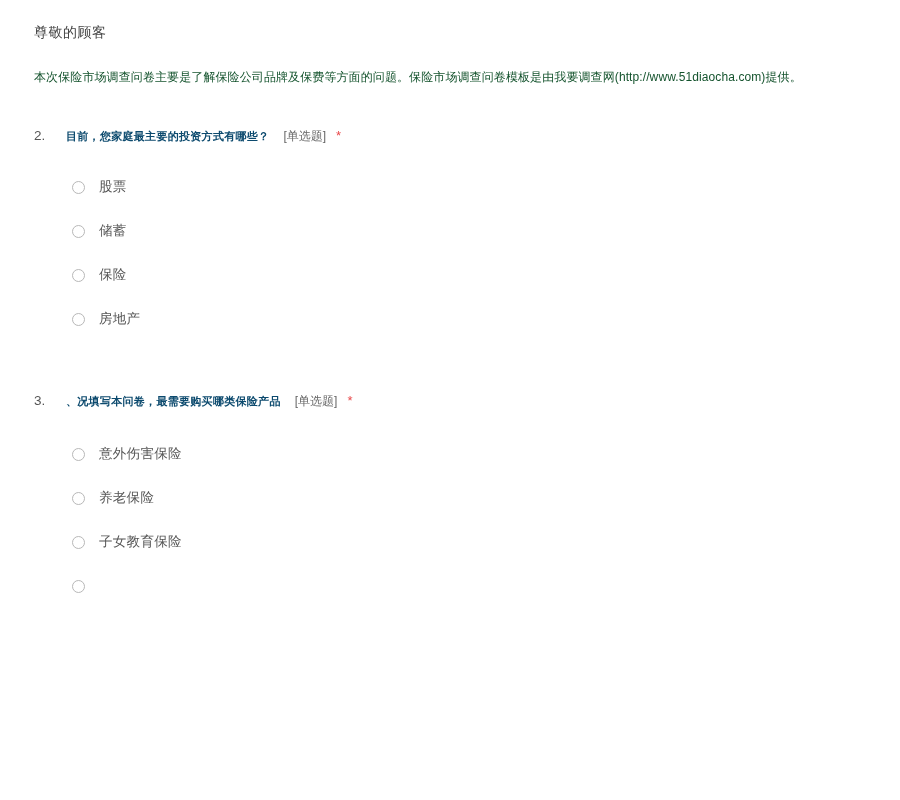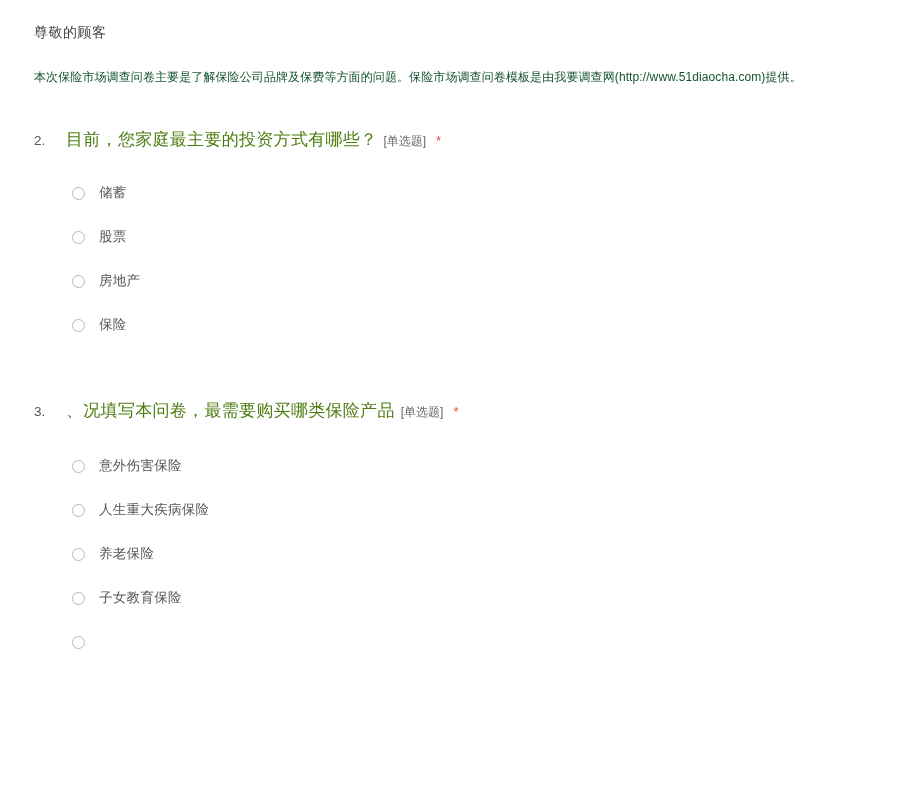--- a/index.html
+++ b/index.html
@@ -55,29 +55,29 @@
     align-items: baseline;
     font-size: 14px;
   }
   .q-num {
     width: 32px;
     color: #555555;
     font-size: 13.5px;
     flex: 0 0 32px;
   }
   .q-title {
-    font-weight: normal;
-    color: #4d7c0f;
-    font-size: 17px;
+    font-weight: bold;
+    color: #0c4a6e;
+    font-size: 11px;
     letter-spacing: 0.3px;
   }
   .q-type {
     color: #666666;
     font-size: 12px;
-    margin-left: 6px;
+    margin-left: 14px;
   }
   .q-required {
     color: #e8484a;
     font-size: 13px;
     margin-left: 10px;
   }
   .options {
     margin: 20px 0 0 0;
     padding: 0;
     list-style: none;
@@ -121,52 +121,48 @@
   <div class="question q2">
     <div class="q-head">
       <span class="q-num">2.</span>
       <span class="q-title">目前，您家庭最主要的投资方式有哪些？</span>
       <span class="q-type">[单选题]</span>
       <span class="q-required">*</span>
     </div>
     <ul class="options">
       <li class="option">
         <span class="radio"></span>
+        <span class="opt-label">股票</span>
+      </li>
+      <li class="option">
+        <span class="radio"></span>
         <span class="opt-label">储蓄</span>
       </li>
       <li class="option">
         <span class="radio"></span>
-        <span class="opt-label">股票</span>
+        <span class="opt-label">保险</span>
       </li>
       <li class="option">
         <span class="radio"></span>
         <span class="opt-label">房地产</span>
-      </li>
-      <li class="option">
-        <span class="radio"></span>
-        <span class="opt-label">保险</span>
       </li>
     </ul>
   </div>
 
   <div class="question q3">
     <div class="q-head">
       <span class="q-num">3.</span>
       <span class="q-title">、况填写本问卷，最需要购买哪类保险产品</span>
       <span class="q-type">[单选题]</span>
       <span class="q-required">*</span>
     </div>
     <ul class="options">
       <li class="option">
         <span class="radio"></span>
         <span class="opt-label">意外伤害保险</span>
-      </li>
-      <li class="option">
-        <span class="radio"></span>
-        <span class="opt-label">人生重大疾病保险</span>
       </li>
       <li class="option">
         <span class="radio"></span>
         <span class="opt-label">养老保险</span>
       </li>
       <li class="option">
         <span class="radio"></span>
         <span class="opt-label">子女教育保险</span>
       </li>
       <li class="option">

